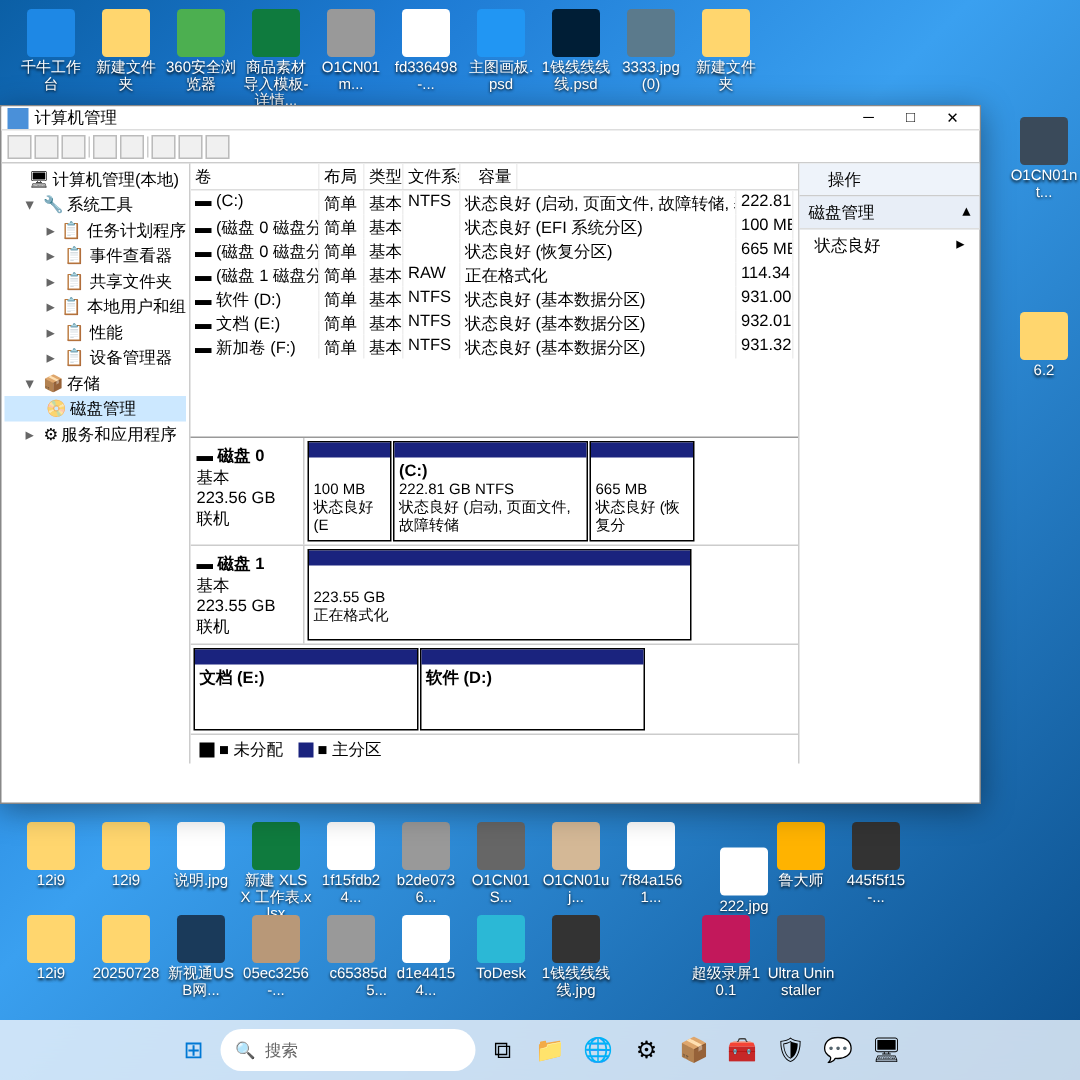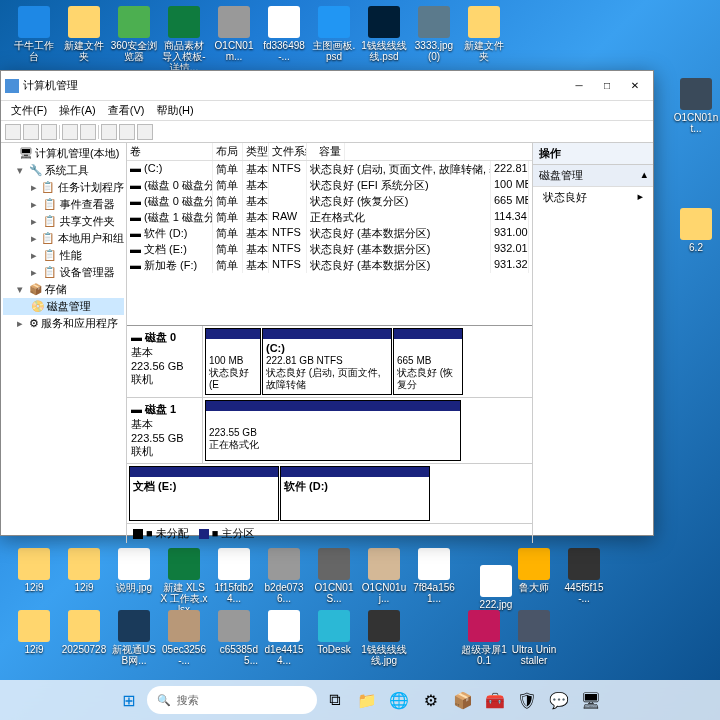--- a/index.html
+++ b/index.html
@@ -2,21 +2,21 @@
 <html><head>
 <meta charset="utf-8">
 <style>
 *{margin:0;padding:0;box-sizing:border-box;font-family:"Microsoft YaHei","Segoe UI",sans-serif;font-size:11px}
 body{width:720px;height:720px;background:linear-gradient(135deg,#0b5fa5 0%,#1e7bd4 20%,#3aa0f0 45%,#0a4d8a 100%);overflow:hidden;position:relative}
 .desktop{position:absolute;inset:0}
 .dicon{position:absolute;width:48px;text-align:center;color:#fff;text-shadow:0 1px 2px #000;cursor:pointer}
 .dicon .ic{width:32px;height:32px;margin:0 auto 2px;border-radius:3px;display:flex;align-items:center;justify-content:center;font-size:18px}
 .dicon .lb{font-size:10px;line-height:11px;word-break:break-all}
 .window{position:absolute;left:0;top:70px;width:654px;height:466px;background:#fff;border:1px solid #888;box-shadow:0 4px 20px rgba(0,0,0,.4)}
-.titlebar{height:30px;background:#fff;display:flex;align-items:center;padding:0 4px;border-bottom:1px solid #ddd}
+.titlebar{height:16px;background:#fff;display:flex;align-items:center;padding:0 4px;border-bottom:1px solid #ddd}
 .titlebar .ico{width:14px;height:14px;background:#4a90d9;margin-right:4px}
 .titlebar .ttl{flex:1;font-size:11px}
 .wbtn{width:28px;height:18px;display:flex;align-items:center;justify-content:center;cursor:pointer;font-size:10px}
 .menubar{height:20px;display:flex;padding:0 4px;border-bottom:1px solid #ddd}
 .menubar span{padding:2px 6px;cursor:pointer}
 .toolbar{height:22px;display:flex;align-items:center;padding:0 4px;border-bottom:1px solid #ccc;gap:2px}
 .tb{width:16px;height:16px;border:1px solid #bbb;background:#f0f0f0;cursor:pointer}
 .body3{display:flex;height:400px}
 .tree{width:126px;border-right:1px solid #ccc;padding:2px;overflow:hidden}
 .tn{padding:1px 0 1px 4px;white-space:nowrap;cursor:pointer;display:flex;align-items:center;gap:2px}
@@ -35,21 +35,21 @@
 .drow{display:flex;border-bottom:1px solid #ccc;min-height:60px}
 .dinfo{width:76px;padding:4px;border-right:1px solid #ccc}
 .dinfo .dn{font-weight:bold}
 .dparts{flex:1;display:flex;padding:2px;gap:1px}
 .part{border:1px solid #000;display:flex;flex-direction:column}
 .part .ph{height:10px;background:#1a237e}
 .part .pb{padding:3px;font-size:10px;line-height:12px;flex:1}
 .legend{padding:2px 6px;display:flex;gap:10px;font-size:10px}
 .lsw{width:10px;height:10px;display:inline-block;vertical-align:middle;margin-right:3px}
 .actions{width:120px;padding:0}
-.ahdr{background:#eef3fa;padding:3px 6px;font-weight:bold;border-bottom:1px solid #ccc}
+.ahdr{background:#eef3fa;padding:3px 19px;font-weight:normal;border-bottom:1px solid #ccc}
 .asub{background:#e8eef7;padding:3px 6px;border-bottom:1px solid #ddd;display:flex;justify-content:space-between}
 .aitem{padding:3px 10px;cursor:pointer;display:flex;justify-content:space-between}
 .taskbar{position:absolute;bottom:0;left:0;right:0;height:40px;background:rgba(230,240,250,.85);backdrop-filter:blur(10px);display:flex;align-items:center;justify-content:center;gap:4px}
 .tbic{width:28px;height:28px;border-radius:4px;display:flex;align-items:center;justify-content:center;cursor:pointer;font-size:16px}
 .search{width:170px;height:28px;background:#fff;border-radius:14px;display:flex;align-items:center;padding:0 10px;gap:6px;color:#666}
 </style>
 </head>
 <body>
 
 <div class="desktop">
@@ -199,26 +199,20 @@
     </div>
 </div>
 
 <div class="window">
  <div class="titlebar">
   <div class="ico"></div>
   <div class="ttl">计算机管理</div>
   <div class="wbtn">─</div>
   <div class="wbtn">□</div>
   <div class="wbtn cl">✕</div>
- </div>
- <div class="menubar">
-  <span>文件(F)</span>
-  <span>操作(A)</span>
-  <span>查看(V)</span>
-  <span>帮助(H)</span>
  </div>
  <div class="toolbar">
   <div class="tb"></div>
   <div class="tb"></div>
   <div class="tb"></div>
   <div style="width:1px;height:14px;background:#ccc"></div>
   <div class="tb"></div>
   <div class="tb"></div>
   <div style="width:1px;height:14px;background:#ccc"></div>
   <div class="tb"></div>

